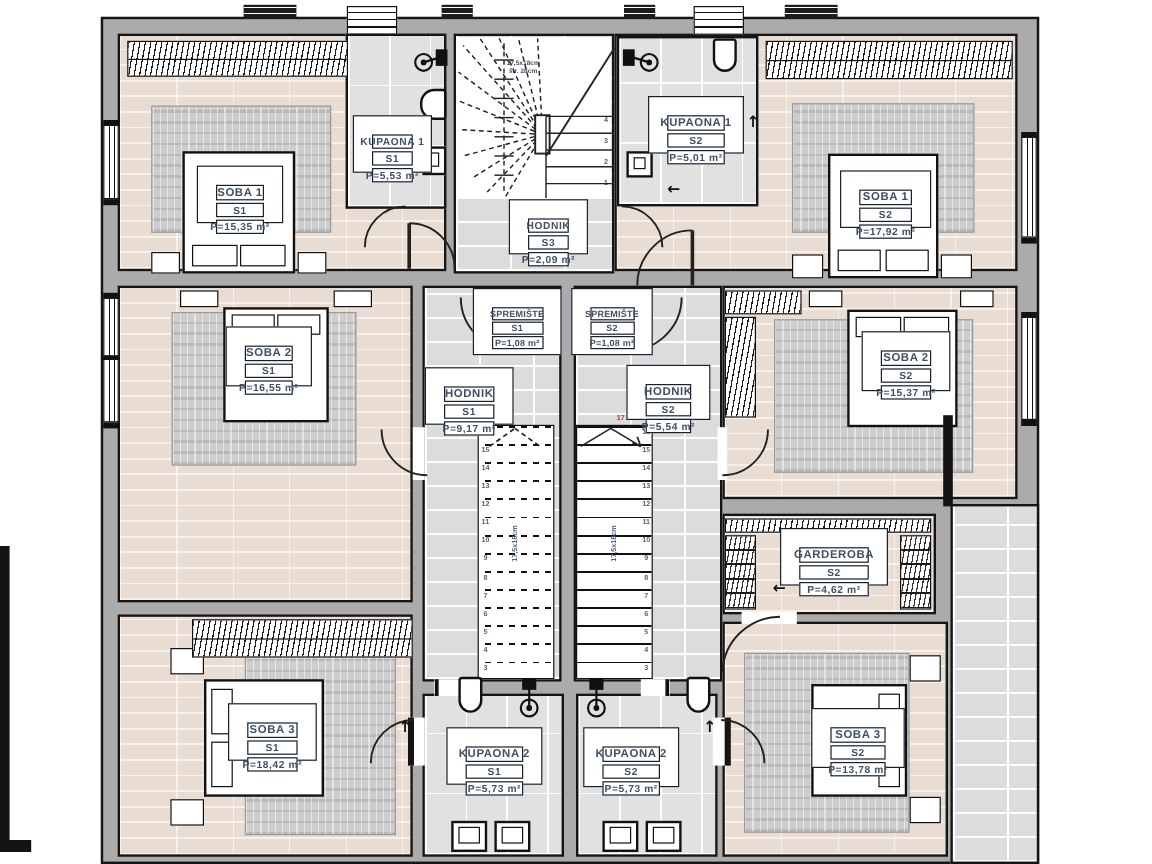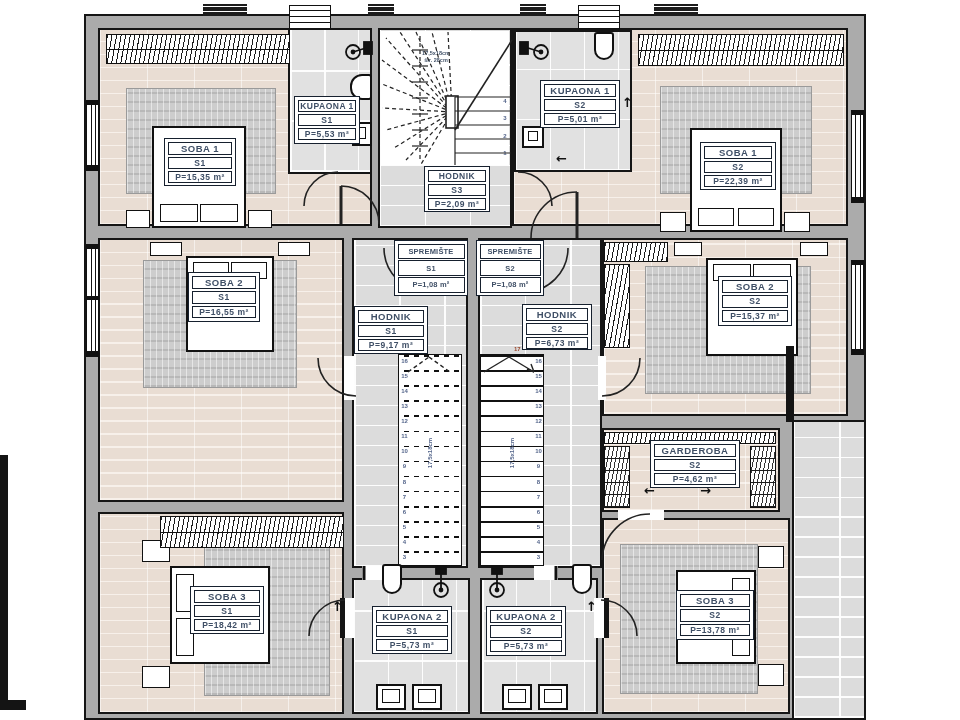--- a/index.html
+++ b/index.html
@@ -33,21 +33,21 @@
      repeating-linear-gradient(100deg,#333 0 1px,transparent 1px 4px),#fff;
      border:1.5px solid #111;z-index:5;}
   .bed{background:#fff;border:2px solid #111;z-index:5;}
   .pillow{position:absolute;background:#fff;border:1.5px solid #111;}
   .stand{background:#fff;border:1.5px solid #111;z-index:4;}
   .stair{background:repeating-linear-gradient(180deg,#111 0 1.5px,transparent 1.5px 15.1px),#fff;
      border:1.5px solid #111;z-index:3;}
   .stair.dashed{background:
      repeating-linear-gradient(90deg,#fff 0 5px,rgba(255,255,255,0) 5px 10px),
      repeating-linear-gradient(180deg,#111 0 1.5px,transparent 1.5px 15.1px),#fff;}
-  .label{background:#fff;border:1.5px solid #16202e;padding:2px;z-index:30;
+  .label{background:#fff;border:1.5px solid #16202e;padding:14px;z-index:30;
      display:flex;flex-direction:column;text-align:right;}
   .label .row{border:1.2px solid #16202e;margin:1px;flex:1;display:flex;align-items:center;
      justify-content:center;font-weight:bold;font-size:9.5px;color:#3f4f66;
      letter-spacing:.5px;white-space:nowrap;background:#fff;}
   .label .row.small{font-size:8.5px;}
   .label.compact .row{font-size:7.5px;letter-spacing:.2px;margin:.5px;}
   .gap{background:#fff;z-index:6;}
   .blk{background:#141414;z-index:7;}
   .win{background:repeating-linear-gradient(90deg,transparent 0 3.5px,#111 3.5px 4.5px),#fff;
      border:1px solid #111;z-index:6;}
@@ -229,21 +229,21 @@
     <div class="row small">P=2,09 m²</div>
   </div>
   <div class="abs label" style="left:540px;top:80px;width:80px;height:48px;">
     <div class="row">KUPAONA 1</div>
     <div class="row small">S2</div>
     <div class="row small">P=5,01 m²</div>
   </div>
   <div class="abs label" style="left:700px;top:142px;width:76px;height:48px;">
     <div class="row">SOBA 1</div>
     <div class="row small">S2</div>
-    <div class="row small">P=22,39 m²</div>
+    <div class="row small">P=17,92 m²</div>
   </div>
   <div class="abs label" style="left:188px;top:272px;width:72px;height:50px;">
     <div class="row">SOBA 2</div>
     <div class="row small">S1</div>
     <div class="row small">P=16,55 m²</div>
   </div>
   <div class="abs label compact" style="left:394px;top:240px;width:74px;height:56px;">
     <div class="row">SPREMIŠTE</div>
     <div class="row">S1</div>
     <div class="row">P=1,08 m²</div>
@@ -254,21 +254,21 @@
     <div class="row">P=1,08 m²</div>
   </div>
   <div class="abs label" style="left:354px;top:306px;width:74px;height:48px;">
     <div class="row">HODNIK</div>
     <div class="row small">S1</div>
     <div class="row small">P=9,17 m²</div>
   </div>
   <div class="abs label" style="left:522px;top:304px;width:70px;height:46px;">
     <div class="row">HODNIK</div>
     <div class="row small">S2</div>
-    <div class="row small">P=6,73 m²</div>
+    <div class="row small">P=5,54 m²</div>
   </div>
   <div class="abs label" style="left:718px;top:276px;width:74px;height:50px;">
     <div class="row">SOBA 2</div>
     <div class="row small">S2</div>
     <div class="row small">P=15,37 m²</div>
   </div>
   <div class="abs label" style="left:650px;top:440px;width:90px;height:48px;">
     <div class="row">GARDEROBA</div>
     <div class="row small">S2</div>
     <div class="row small">P=4,62 m²</div>

